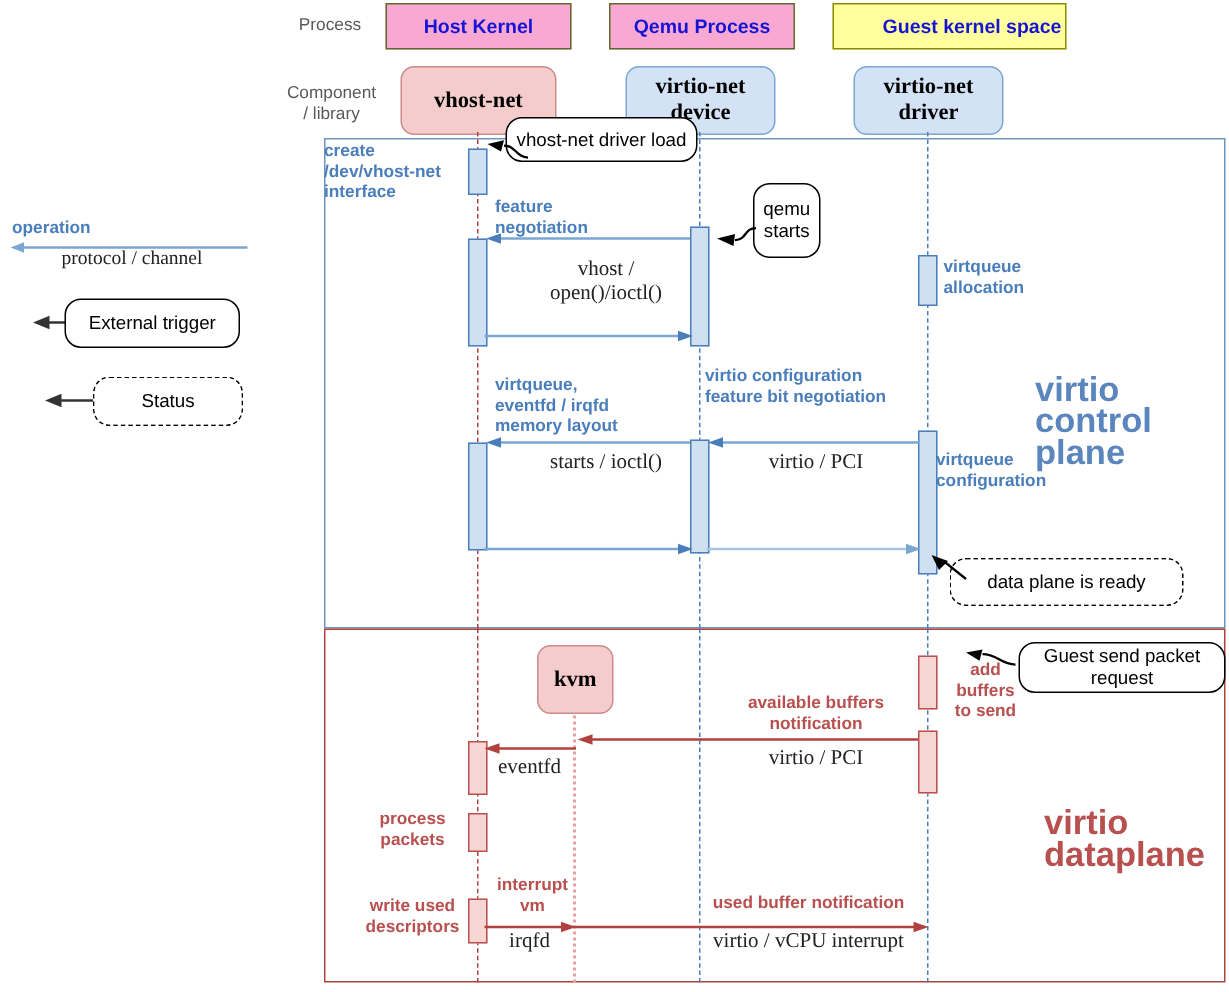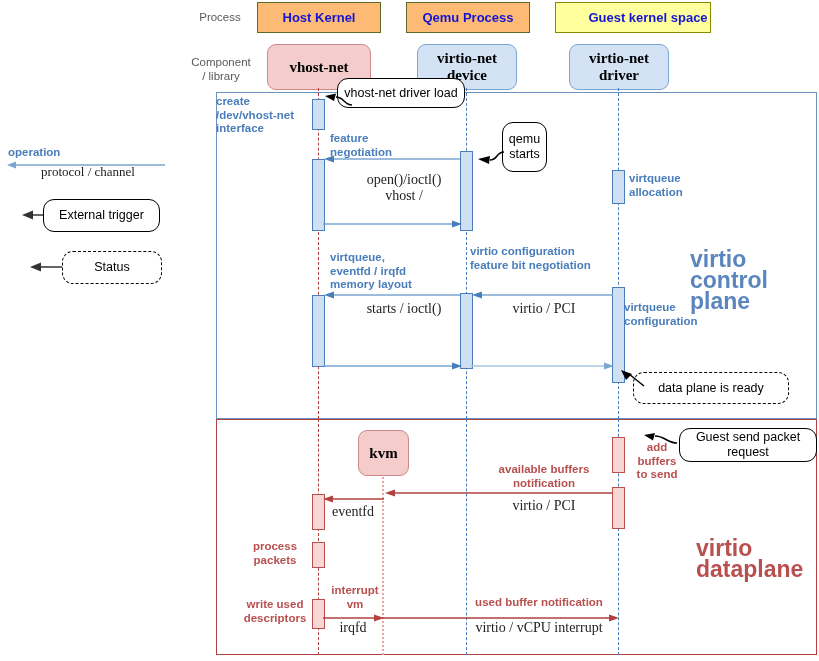--- a/index.html
+++ b/index.html
@@ -5,21 +5,21 @@
   html,body{margin:0;padding:0;background:#ffffff;}
   body{width:819px;height:661px;position:relative;overflow:hidden;
        font-family:"Liberation Sans", sans-serif;}
   .abs{position:absolute;}
   
   .lbl-gray{color:#595959;font-size:11.5px;text-align:center;line-height:14px;}
   .op-blue{color:#4a7ebb;font-weight:bold;font-size:11.5px;text-align:left;line-height:13.5px;}
   .op-red{color:#b8504f;font-weight:bold;font-size:11.5px;text-align:center;line-height:13.5px;}
   .proto{color:#222;font-size:14px;font-family:"Liberation Serif",serif;text-align:center;line-height:16px;}
   
-  .procbox{border:1.4px solid #5c6b2a;background:#fdba74;color:#1414d2;
+  .procbox{border:1.4px solid #5c6b2a;background:#f9a8d4;color:#1414d2;
            font-weight:bold;font-size:13px;display:flex;align-items:center;
            justify-content:center;text-align:center;}
   .procbox.yellow{background:#ffff9e;border-color:#8a8a00;padding-left:30px;}
   
   .compbox{border:1.5px solid;border-radius:9px;display:flex;align-items:center;
            justify-content:center;text-align:center;font-family:"Liberation Serif",serif;
            font-weight:bold;font-size:15px;color:#000;line-height:17px;}
   .compbox.pink{background:#f4cccc;border-color:#cc8a8a;}
   .compbox.blue{background:#d3e3f5;border-color:#7aa6d2;}
   
@@ -125,22 +125,22 @@
   <div>feature</div>
   <div>negotiation</div>
 </div>
 <div class="abs act blue" style="left:312px;top:159px;width:13px;height:72px;"></div>
 <div class="abs act blue" style="left:460px;top:151px;width:13px;height:80px;"></div>
 <svg width="145" height="12" style="left:323px;top:154px;">
   <line x1="9" y1="5" x2="137" y2="5" stroke="#7aa6d2" stroke-width="1.6"></line>
   <path d="M1,5 L11,1.5 L11,8.5 Z" fill="#4a7ebb"></path>
 </svg>
 <div class="abs proto" style="left:330px;top:172px;width:148px;">
+  <div>vhost /</div>
   <div>open()/ioctl()</div>
-  <div>vhost /</div>
 </div>
 <svg width="145" height="12" style="left:323px;top:219px;">
   <line x1="0" y1="5" x2="130" y2="5" stroke="#7aa6d2" stroke-width="1.6"></line>
   <path d="M139,5 L129,1.5 L129,8.5 Z" fill="#4a7ebb"></path>
 </svg>
 
 <div class="abs act blue" style="left:612px;top:170px;width:13px;height:34px;"></div>
 <div class="abs op-blue" style="left:629px;top:172px;width:88px;text-align:left;">
   <div>virtqueue</div>
   <div>allocation</div>

